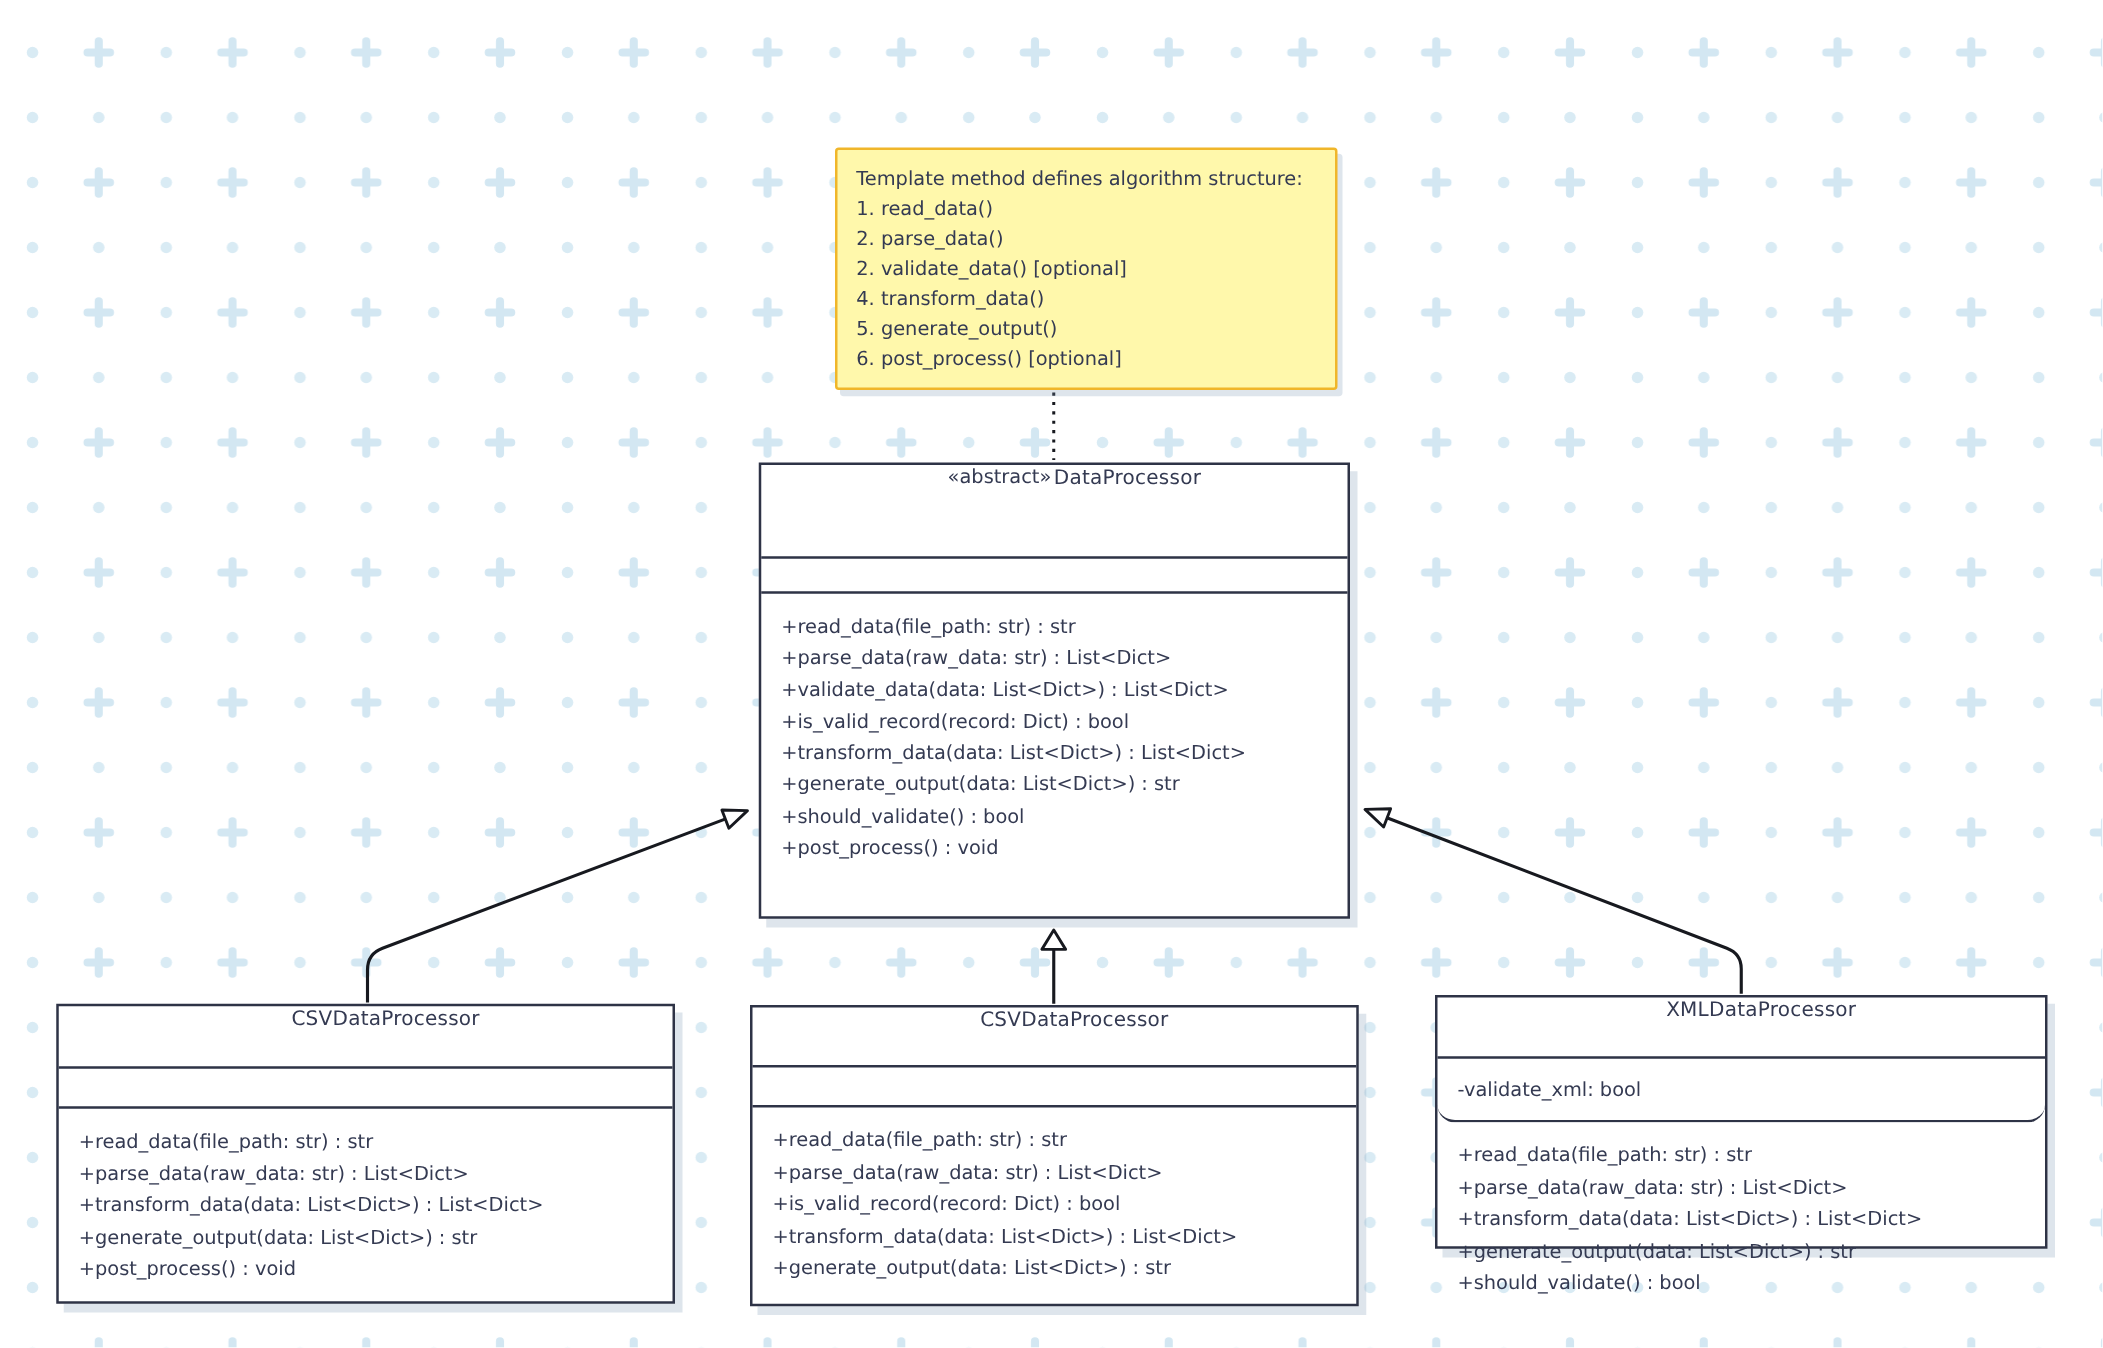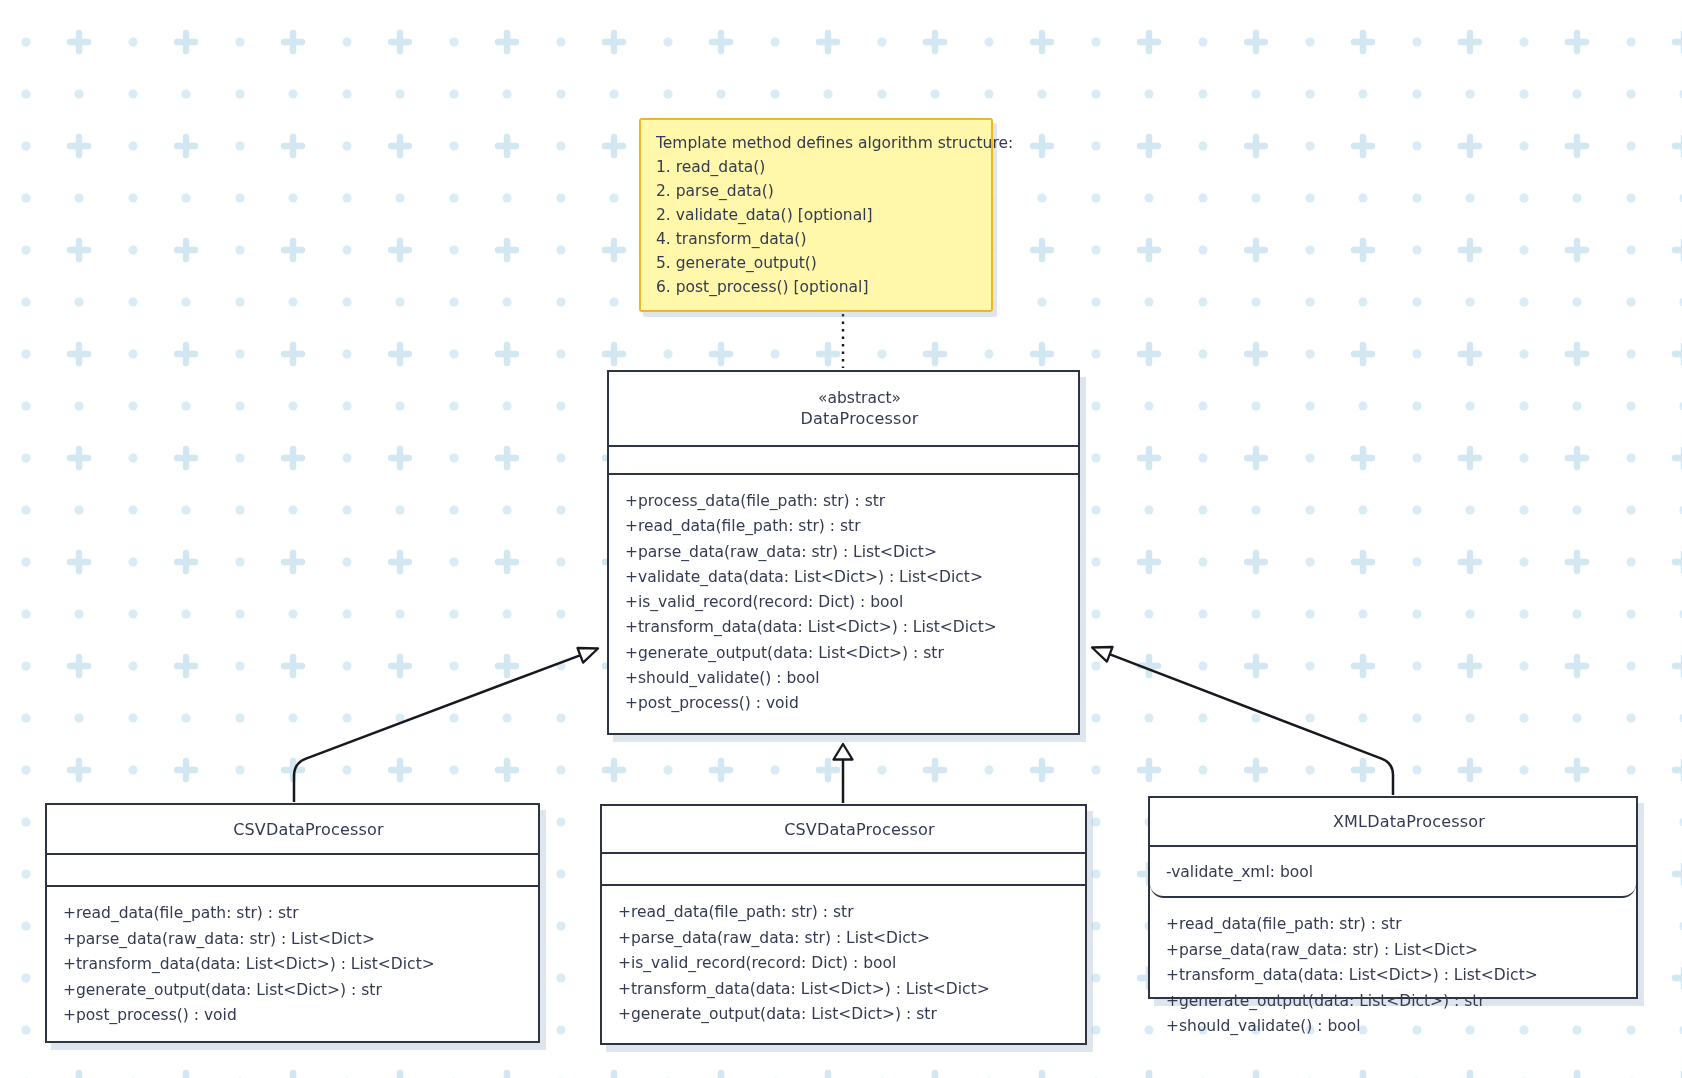--- a/index.html
+++ b/index.html
@@ -24,40 +24,40 @@
   svg.bg{position:absolute;left:0;top:0;z-index:0;}
   svg.bg .plus{stroke:var(--pattern-plus);}
   svg.bg .pdot{fill:var(--pattern-dot);}
   svg.edges{position:absolute;left:0;top:0;z-index:2;}
   svg.edges .edge-line{fill:none;stroke:var(--arrow);stroke-width:2.5;}
   svg.edges .edge-dotted{fill:none;stroke:var(--arrow);stroke-width:2.4;stroke-dasharray:2.5 5;}
   svg.edges .tri{fill:#ffffff;stroke:var(--arrow);stroke-width:2.3;stroke-linejoin:round;}
 
   .note{
     position:absolute;z-index:3;
-    left:639px;top:118px;width:354px;height:194px;
+    left:668px;top:118px;width:402px;height:194px;
     background:var(--note-fill);
     border:2px solid var(--note-border);
     border-radius:3px;
     box-shadow:4px 5px 0 var(--shadow);
     padding:11px 15px;
     font-size:15.5px;line-height:24px;
     color:var(--text);
   }
 
   .uml-class{
     position:absolute;z-index:3;
     background:var(--box-fill);
     border:2px solid var(--ink);
     box-shadow:6px 7px 0 var(--shadow);
     display:flex;flex-direction:column;
   }
   .uml-head{
     border-bottom:2px solid var(--ink);
-    display:flex;flex-direction:column;align-items:center;justify-content:center;
+    display:flex;flex-direction:row;justify-content:center;
     gap:2px;flex:0 0 auto;padding-left:32px;
   }
   .uml-stereotype{font-size:15.5px;}
   .uml-title{font-size:16px;letter-spacing:.2px;}
   .uml-attrs{
     border-bottom:2px solid var(--ink);
     flex:0 0 auto;
     padding:13px 16px 0 16px;
     font-size:15.5px;line-height:25.5px;
   }
@@ -132,21 +132,20 @@
     </div>
 </div>
 
 <div class="uml-class" id="cls-dataprocessor">
   <div class="uml-head">
     <div class="uml-stereotype">«abstract»</div>
     <div class="uml-title">DataProcessor</div>
   </div>
   <div class="uml-attrs"></div>
   <div class="uml-methods">
-      <div class="member-line">+process_data(file_path: str) : str</div>
       <div class="member-line">+read_data(file_path: str) : str</div>
       <div class="member-line">+parse_data(raw_data: str) : List&lt;Dict&gt;</div>
       <div class="member-line">+validate_data(data: List&lt;Dict&gt;) : List&lt;Dict&gt;</div>
       <div class="member-line">+is_valid_record(record: Dict) : bool</div>
       <div class="member-line">+transform_data(data: List&lt;Dict&gt;) : List&lt;Dict&gt;</div>
       <div class="member-line">+generate_output(data: List&lt;Dict&gt;) : str</div>
       <div class="member-line">+should_validate() : bool</div>
       <div class="member-line">+post_process() : void</div>
     </div>
 </div>

